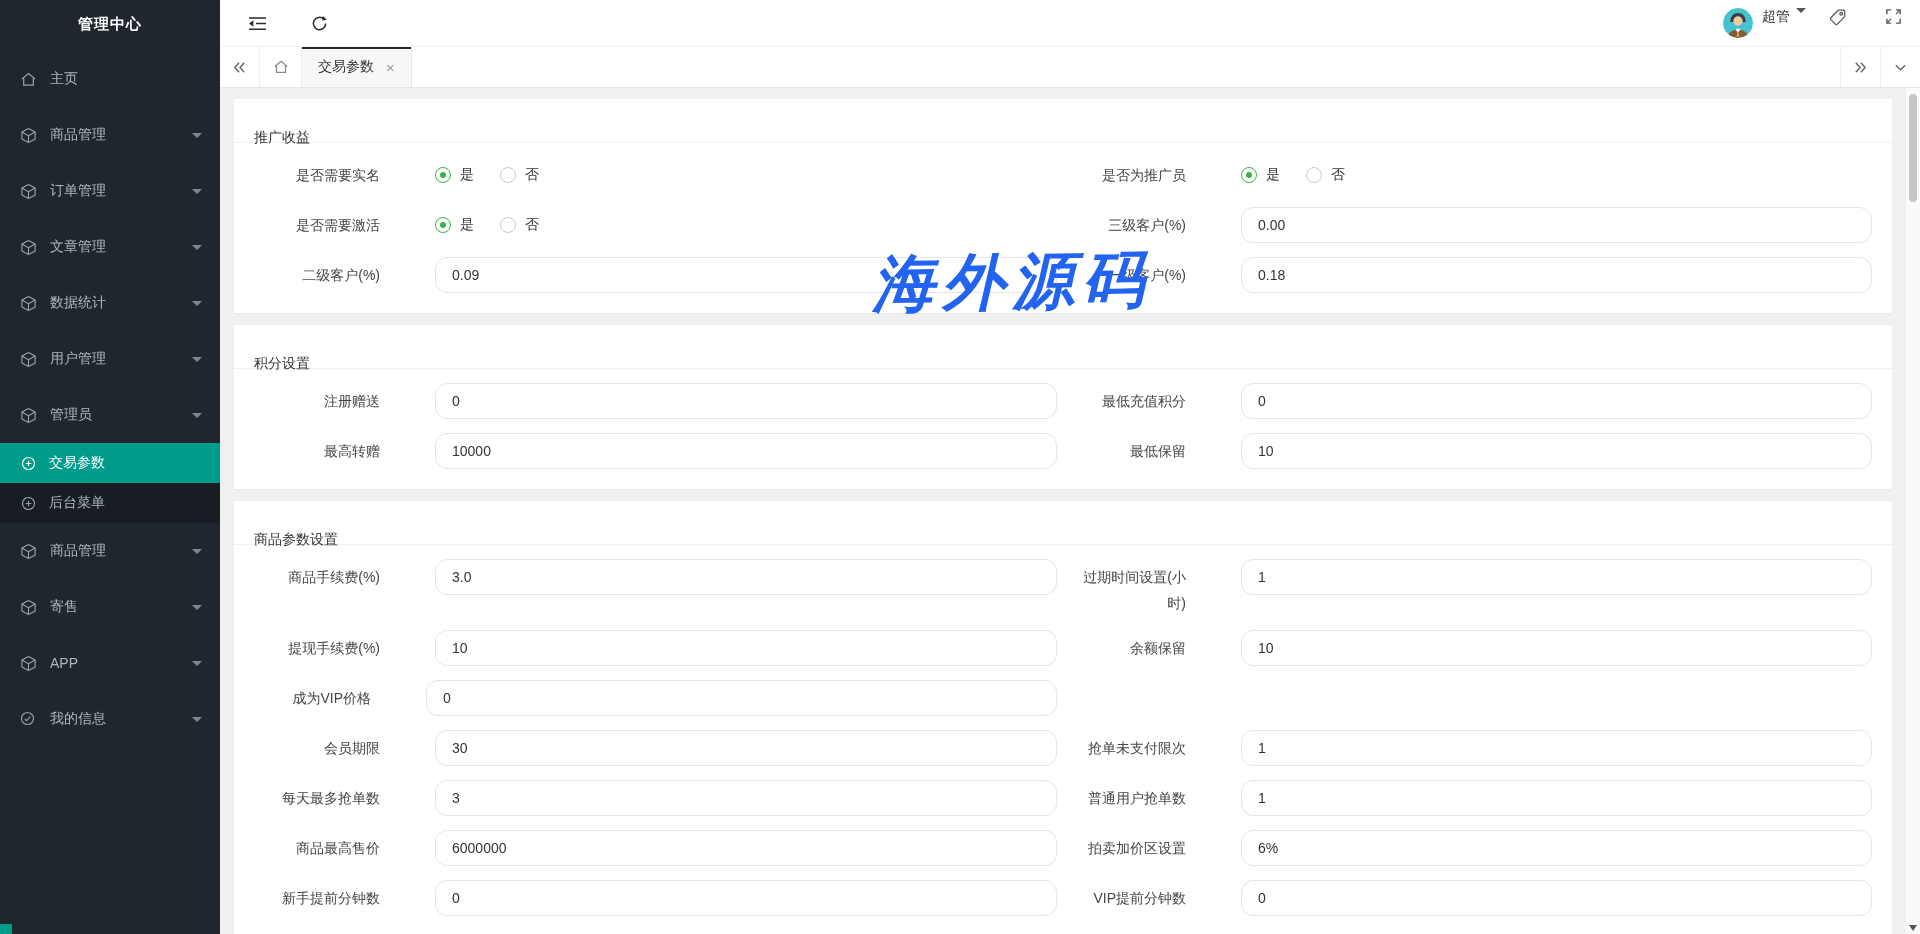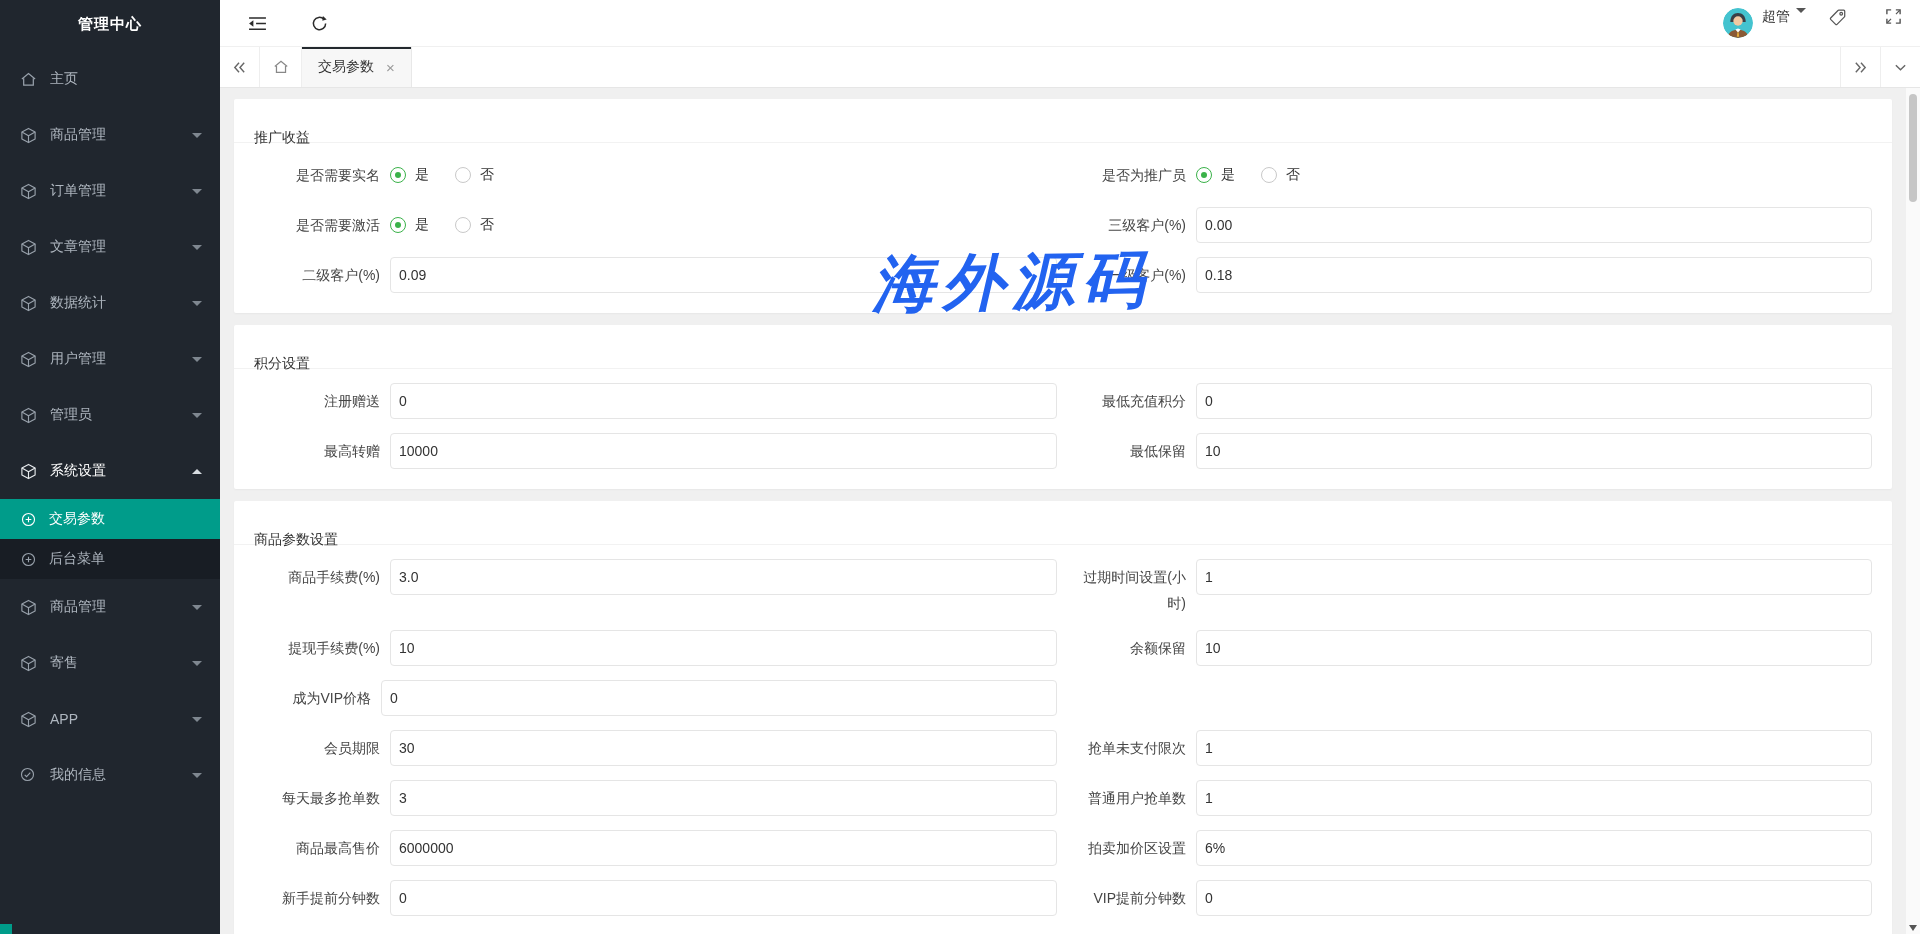--- a/index.html
+++ b/index.html
@@ -59,27 +59,27 @@
   .tab-right { margin-left:auto; display:flex; align-items:stretch; }
 
   
   .content { flex:1; background:#f0f0f0; padding:11px 28px 0 14px; overflow:hidden; position:relative; }
   .card { background:#fff; margin-bottom:12px; border-radius:2px; box-shadow:0 1px 2px rgba(0,0,0,.04); }
   .card-title { height:44px; line-height:44px; padding:16px 20px; font-size:14px; color:#333;
     border-bottom:1px solid #f2f2f2; }
   .card-body { padding:14px 20px 20px; }
   .frow { display:grid; grid-template-columns:1fr 1fr; column-gap:12px; margin-bottom:14px; }
   .frow:last-child { margin-bottom:0; }
-  .field { display:flex; align-items:flex-start; min-width:0; }
+  .field { display:flex; align-items:flex-start; min-width:0;gap:45px; }
   .f-label { flex-shrink:0; text-align:right; padding-right:10px; padding-top:5px;
     font-size:14px; color:#454545; line-height:26px; }
   .field.col0 .f-label { width:136px; }
   .field.col1 .f-label { width:127px; }
-  .f-input { flex:1; min-width:0; height:36px; border:1px solid #e5e5e5; border-radius:4px;
-    padding:0 8px; font-size:14px; color:#333; background:#fff; outline:none;
+  .f-input { flex:1; min-width:0; height:36px; border:1px solid #e5e5e5; border-radius:12px;
+    padding:0 16px; font-size:14px; color:#333; background:#fff; outline:none;
     font-family:"Liberation Sans","DejaVu Sans",sans-serif; }
   .radio-group { height:36px; display:flex; align-items:center; }
   .radio { display:flex; align-items:center; margin-right:26px; cursor:pointer; }
   .rdot { width:16px; height:16px; border-radius:50%; border:1px solid #c9c9c9;
     background:#fff; position:relative; flex-shrink:0; }
   .rdot.on { border-color:#3bb24a; }
   .rdot.on::after { content:""; position:absolute; left:4px; top:4px; width:6px; height:6px;
     border-radius:50%; background:#3bb24a; }
   .rtext { font-size:14px; color:#333; margin-left:9px; }
 
@@ -164,30 +164,20 @@
         </div>
         <div class="menu-item">
           <span class="mi-icon">
             <svg viewBox="0 0 18 18" width="17" height="17" fill="none" stroke="currentColor" stroke-width="1.2" stroke-linejoin="round">
               <path d="M9 1.5 16 5.4v7.2L9 16.5 2 12.6V5.4Z"></path>
               <path d="M2 5.4 9 9.3l7-3.9M9 9.3v7.2"></path>
             </svg>
           </span>
           <span class="mi-label">管理员</span>
           <span class="caret down"></span>
-        </div>
-        <div class="menu-item open">
-          <span class="mi-icon">
-            <svg viewBox="0 0 18 18" width="17" height="17" fill="none" stroke="currentColor" stroke-width="1.2" stroke-linejoin="round">
-              <path d="M9 1.5 16 5.4v7.2L9 16.5 2 12.6V5.4Z"></path>
-              <path d="M2 5.4 9 9.3l7-3.9M9 9.3v7.2"></path>
-            </svg>
-          </span>
-          <span class="mi-label">系统设置</span>
-          <span class="caret up"></span>
         </div>
         <div class="submenu">
           <div class="submenu-item active">
             <span class="mi-icon">
               <svg viewBox="0 0 16 16" width="15" height="15" fill="none" stroke="currentColor" stroke-width="1.2">
                 <circle cx="8" cy="8" r="6.4"></circle>
                 <path d="M8 5v6M5 8h6"></path>
               </svg>
             </span>
             <span>交易参数</span>

